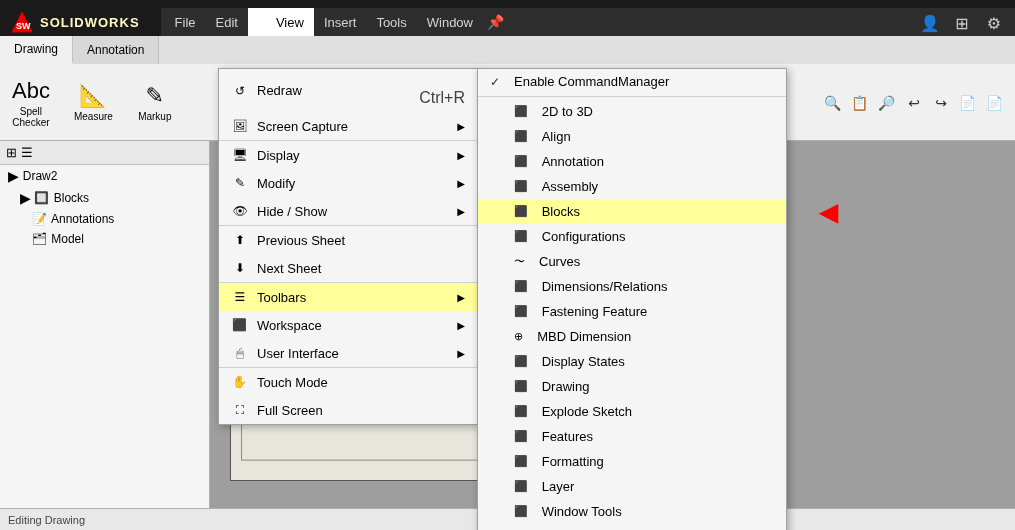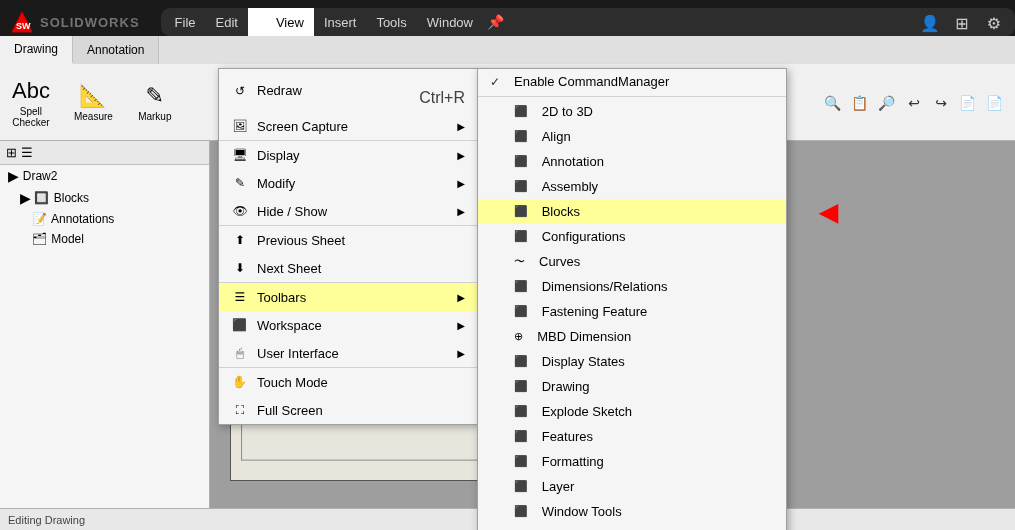--- a/index.html
+++ b/index.html
@@ -221,21 +221,21 @@
       background: #e8e8e8;
       border-top: 1px solid #b0b0b0;
       display: flex;
       align-items: center;
       padding: 0 8px;
       font-size: 11px;
       color: #444;
     }
 
     .solidworks-title {
-      color: #737373;
+      color: #fef9c3;
       font-weight: bold;
       font-size: 13px;
       letter-spacing: 1px;
     }
 
     
     .canvas-svg {
       position: absolute;
       top: 0; left: 0;
       width: 100%; height: 100%;
@@ -280,21 +280,21 @@
 <div class="header-row">
   <div class="solidworks-logo-text">
 
     <svg width="28" height="28" viewBox="0 0 28 28">
       <polygon points="4,24 14,4 24,24" fill="#e00" stroke="#c00" stroke-width="1"></polygon>
       <text x="8" y="21" font-size="9" fill="white" font-weight="bold">SW</text>
     </svg>
     <span class="solidworks-title">SOLIDWORKS</span>
   </div>
 
-  <div class="menu-bar" style="flex:1; display:flex; align-items:center;border-radius:9px;">
+  <div class="menu-bar" style="flex:1; display:flex; align-items:center;">
     <div class="menu-item">File</div>
     <div class="menu-item">Edit</div>
     <div class="menu-item view-active">View</div>
     <div class="menu-item">Insert</div>
     <div class="menu-item">Tools</div>
     <div class="menu-item">Window</div>
     <div style="margin-left:4px; color:#888; font-size:14px;">📌</div>
   </div>
 
   <div class="header-icons-right">

